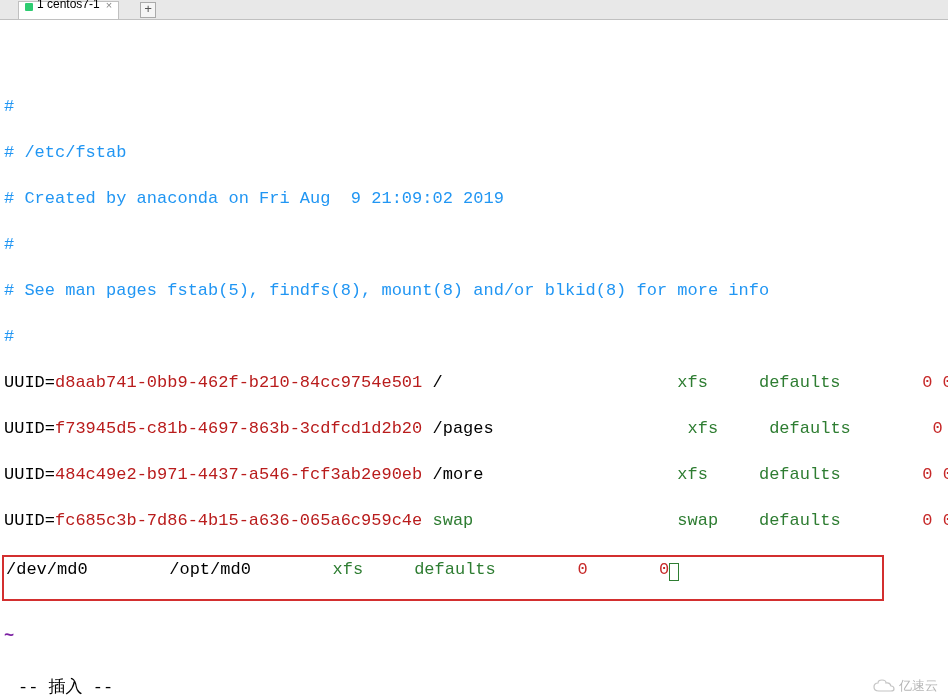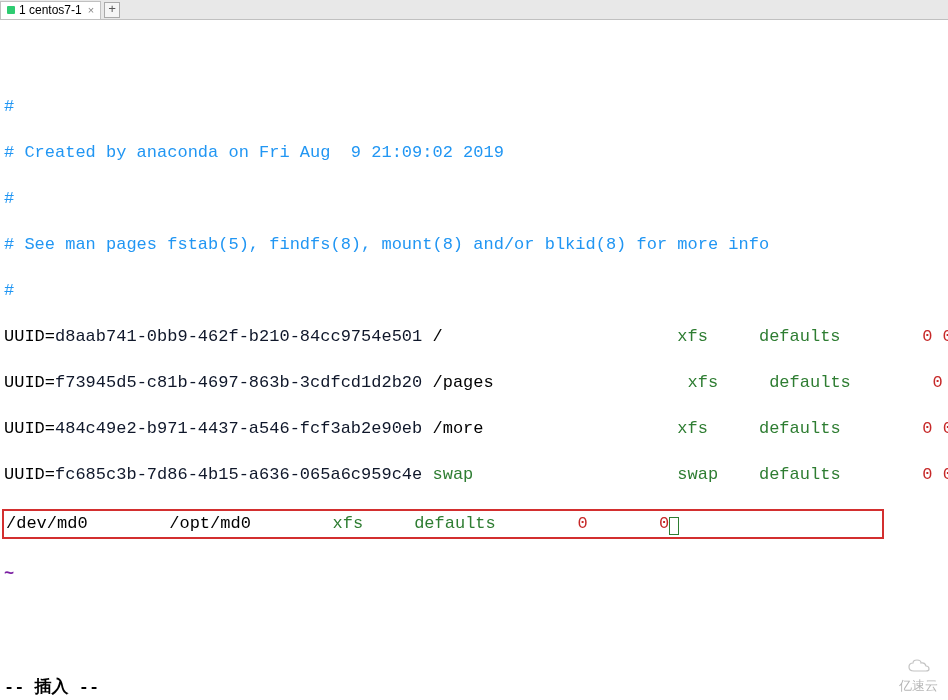--- a/index.html
+++ b/index.html
@@ -15,27 +15,27 @@
     .tab-bar {
       height: 20px;
       background: #e8e8e8;
       border-bottom: 1px solid #c0c0c0;
       display: flex;
       align-items: center;
     }
     .tab {
       height: 18px;
       padding: 8px 6px;
-      margin: 0 0;
+      margin: 0 18px;
       background: #fff;
       border: 1px solid #c0c0c0;
       border-bottom: none;
       font-size: 12px;
       display: flex;
-      align-items: center;
+      align-items: flex-end;
       gap: 4px;
       font-family: Arial, sans-serif;
     }
     .tab.active {
       background: #fff;
     }
     .tab-dot {
       width: 8px;
       height: 8px;
       background: #2ecc71;
@@ -60,81 +60,81 @@
       background: #f5f5f5;
     }
     .terminal {
       padding: 6px 4px 0 4px;
       line-height: 23px;
       white-space: pre;
     }
     .comment { color: #2196f3; }
     .uuid-label { color: #000000; }
     .uuid-eq { color: #000; }
-    .uuid-val { color: #0f172a; }
+    .uuid-val { color: #b91c1c; }
     .mount-point { color: #000; }
     .fs-type { color: #2e7d32; }
     .fs-swap { color: #2e7d32; }
     .fs-defaults { color: #2e7d32; }
     .fs-num { color: #c62828; }
     .highlight-box {
       border: 2px solid #d32f2f;
       margin-left: -2px;
       margin-right: 60px;
       line-height: 26px;
-      padding: 0 0 0 2px;
+      padding: 0 0 16px 2px;
     }
     .md-dev { color: #000; }
     .md-green { color: #2e7d32; }
     .md-red { color: #c62828; }
     .cursor-box {
       border: 1px solid #2e7d32;
       display: inline-block;
       width: 10px;
       height: 18px;
       vertical-align: text-bottom;
       margin-bottom: -2px;
     }
     .tilde { color: #7b1fa2; font-weight: bold; }
     .status-line {
       position: absolute;
       bottom: 2px;
-      left: 4px;
-      font-weight: bold;
+      left: 18px;
+      font-weight: normal;
       color: #000;
     }
     .watermark {
       position: absolute;
       right: 10px;
       bottom: 5px;
       font-size: 13px;
       color: rgba(120,120,120,0.55);
       font-family: Arial, sans-serif;
       display: flex;
       align-items: center;
       gap: 4px;
-      flex-direction: column;
     }
     .watermark svg { opacity: 0.55; }
   </style>
 </head>
 <body>
 
 <div class="tab-bar">
   <div class="tab active">
     <span class="tab-dot"></span>
     <span>1 centos7-1</span>
     <span class="tab-close">×</span>
   </div>
   <div class="tab-add">+</div>
 </div>
 
 <div class="terminal">
 <div><span> </span></div>
 <div class="comment">#</div>
+<div class="comment"># /etc/fstab</div>
 <div class="comment"># Created by anaconda on Fri Aug  9 21:09:02 2019</div>
 <div class="comment">#</div>
 <div class="comment"># See man pages fstab(5), findfs(8), mount(8) and/or blkid(8) for more info</div>
 <div class="comment">#</div>
 <div><span class="uuid-label">UUID</span><span class="uuid-eq">=</span><span class="uuid-val">d8aab741-0bb9-462f-b210-84cc9754e501</span><span class="mount-point"> <span>/</span>                       </span><span class="fs-type">xfs</span><span>     </span><span class="fs-defaults">defaults</span><span>        </span><span class="fs-num">0</span><span> </span><span class="fs-num">0</span></div>
 <div><span class="uuid-label">UUID</span><span class="uuid-eq">=</span><span class="uuid-val">f73945d5-c81b-4697-863b-3cdfcd1d2b20</span><span class="mount-point"> <span>/pages</span>                   </span><span class="fs-type">xfs</span><span>     </span><span class="fs-defaults">defaults</span><span>        </span><span class="fs-num">0</span><span> </span><span class="fs-num">0</span></div>
 <div><span class="uuid-label">UUID</span><span class="uuid-eq">=</span><span class="uuid-val">484c49e2-b971-4437-a546-fcf3ab2e90eb</span><span class="mount-point"> <span>/more</span>                   </span><span class="fs-type">xfs</span><span>     </span><span class="fs-defaults">defaults</span><span>        </span><span class="fs-num">0</span><span> </span><span class="fs-num">0</span></div>
 <div><span class="uuid-label">UUID</span><span class="uuid-eq">=</span><span class="uuid-val">fc685c3b-7d86-4b15-a636-065a6c959c4e</span><span class="fs-swap"> <span>swap</span>                    </span><span class="fs-type">swap</span><span>    </span><span class="fs-defaults">defaults</span><span>        </span><span class="fs-num">0</span><span> </span><span class="fs-num">0</span></div>
 <div class="highlight-box"><span class="md-dev">/dev/md0</span><span>        </span><span class="md-dev">/opt/md0</span><span>        </span><span class="md-green">xfs</span><span>     </span><span class="md-green">defaults</span><span>        </span><span class="md-red">0</span><span>       </span><span class="md-red">0</span><span class="cursor-box"></span></div>
 <div class="tilde">~</div>

